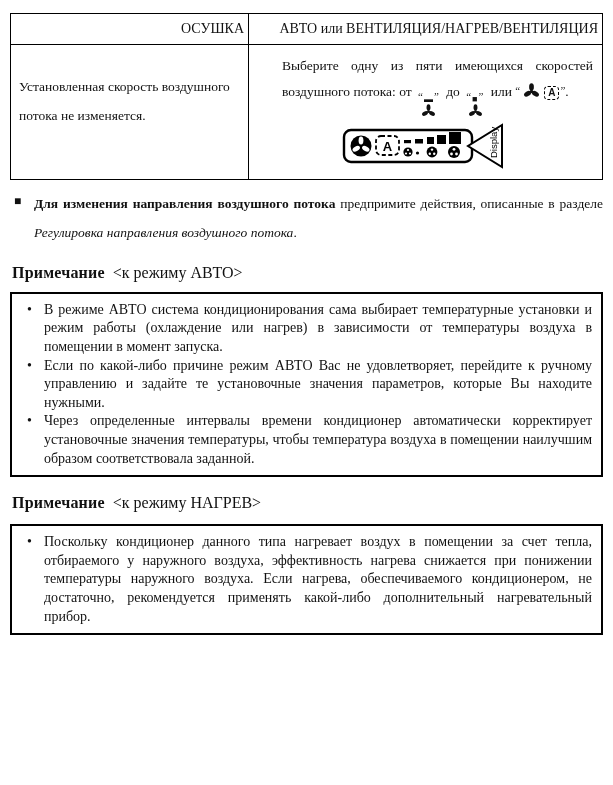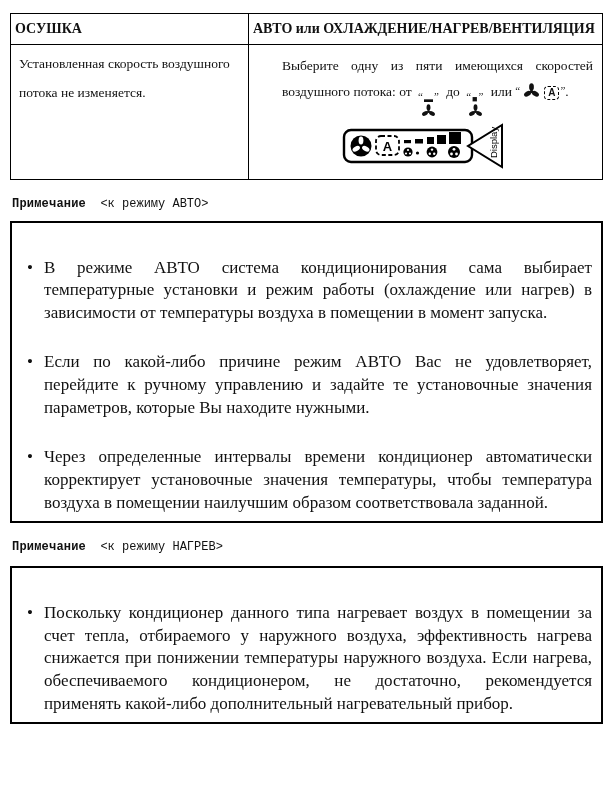--- a/index.html
+++ b/index.html
@@ -8,69 +8,69 @@
     width: 613px; height: 785px;
     font-family: "Liberation Serif", "DejaVu Serif", serif;
     color: #111; font-size: 13.5px;
     padding: 13px 10px 8px 10px;
     overflow: hidden;
   }
 
   
   table.mode-table { width: 593px; border-collapse: collapse; table-layout: fixed; }
   table.mode-table th, table.mode-table td { border: 1.5px solid #000; vertical-align: top; }
-  table.mode-table th { font-weight: bold; text-align: left; padding: 7px 4px; font-size: 14px; }
+  table.mode-table th { font-weight: normal; text-align: right; padding: 7px 4px; font-size: 14px; }
   col.c-left { width: 238px; }
-  td.cell-left { padding: 4px 8px; line-height: 2.15; font-size: 13.5px; }
+  td.cell-left { padding: 27px 8px; line-height: 2.15; font-size: 13.5px; }
   td.cell-right { padding: 8px 9px 6px 9px; font-size: 13.5px; }
   .right-flow { text-align: justify; line-height: 1.9; margin-left: 24px; }
   .icon-group { display: inline-flex; flex-direction: column; align-items: center;
                 vertical-align: -6px; margin: 0 3px; line-height: 1; }
   .mark-row { font-size: 9px; line-height: 1; letter-spacing: 1px; white-space: nowrap; }
   .q { font-size: 11px; vertical-align: 2px; }
   .auto-box {
     display: inline-block; border: 1.4px dashed #000; border-radius: 4px;
     font-size: 10px; padding: 0 3px; line-height: 12px; margin: 0 1px;
     font-family: "Liberation Sans", sans-serif; font-weight: bold;
   }
   .display-graphic-wrap { text-align: center; margin-top: 4px; }
 
   
   .loose-list { list-style: none; margin-top: 9px; width: 593px; }
   .loose-list li { position: relative; padding-left: 24px; line-height: 2.15; text-align: justify; }
   .loose-list li.dot::before { content: "•"; position: absolute; left: 7px; }
   .loose-list li.square::before { content: "■"; position: absolute; left: 4px; font-size: 12px; }
 
   
-  .note-heading { margin: 17px 0 0 2px; font-size: 12px; font-family: Liberation Mono, monospace; }
+  .note-heading { margin: 17px 0 0 2px; font-size: 16px; }
   .note-heading b { letter-spacing: 0.2px; }
   .note-box {
     border: 2px solid #000; width: 593px; padding: 7px 9px 7px 6px;
   }
   .note-box ul { list-style: none; }
   .note-box li { position: relative; padding-left: 26px; text-align: justify;
-                 line-height: 1.33; font-size: 17px; margin-top: 27px; }
+                 line-height: 1.33; font-size: 14px; }
   .note-box li::before { content: "•"; position: absolute; left: 9px; }
   .nb-auto { margin-top: 10px; }
   .nb-heat { margin-top: 12px; }
 
   svg text { font-family: "Liberation Sans", sans-serif; }
 </style>
 </head>
 <body>
 
 <table class="mode-table">
   <colgroup>
       <col class="c-left">
       <col>
     </colgroup>
   <thead>
     <tr>
       <th>ОСУШКА</th>
-      <th>АВТО или  ОХЛАЖДЕНИЕ/НАГРЕВ/ВЕНТИЛЯЦИЯ</th>
+      <th>АВТО или  ВЕНТИЛЯЦИЯ/НАГРЕВ/ВЕНТИЛЯЦИЯ</th>
     </tr>
   </thead>
   <tbody>
     <tr>
       <td class="cell-left">
         <span>Установленная скорость воздушного потока не изменяется.</span>
       </td>
       <td class="cell-right">
         <div class="right-flow">
           <span>Выберите одну из пяти имеющихся скоростей воздушного потока: от</span>
@@ -152,20 +152,23 @@
               <text x="0" y="0" font-size="9.5" fill="#000" transform="translate(155 35) rotate(-90)">Display</text>
             </g>
           </svg>
         </div>
       </td>
     </tr>
   </tbody>
 </table>
 
 <ul class="loose-list">
+  <li class="square">
+    <b>Для изменения направления воздушного потока</b><span> предпримите действия, описанные в разделе </span><i>Регулировка направления воздушного потока</i><span>.</span>
+  </li>
 </ul>
 
 <p class="note-heading">
   <b>Примечание</b>&nbsp;
   <span>&lt;к режиму АВТО&gt;</span>
 </p>
 <div class="note-box nb-auto">
   <ul>
     <li>В режиме АВТО система кондиционирования сама выбирает температурные установки и режим работы (охлаждение или нагрев) в зависимости от температуры воздуха в помещении в момент запуска.</li>
     <li>Если по какой-либо причине режим АВТО Вас не удовлетворяет, перейдите к ручному управлению и задайте те установочные значения параметров, которые Вы находите нужными.</li>

